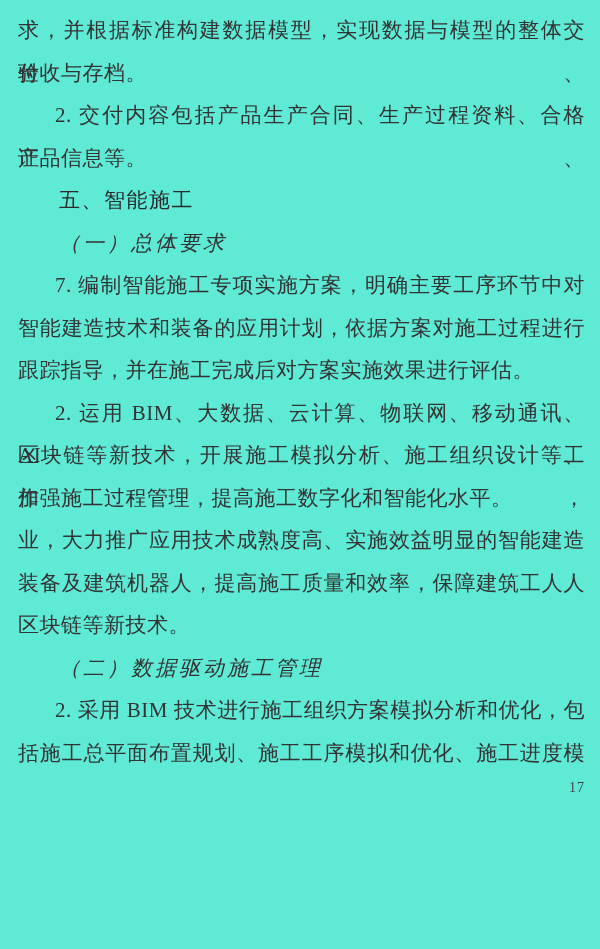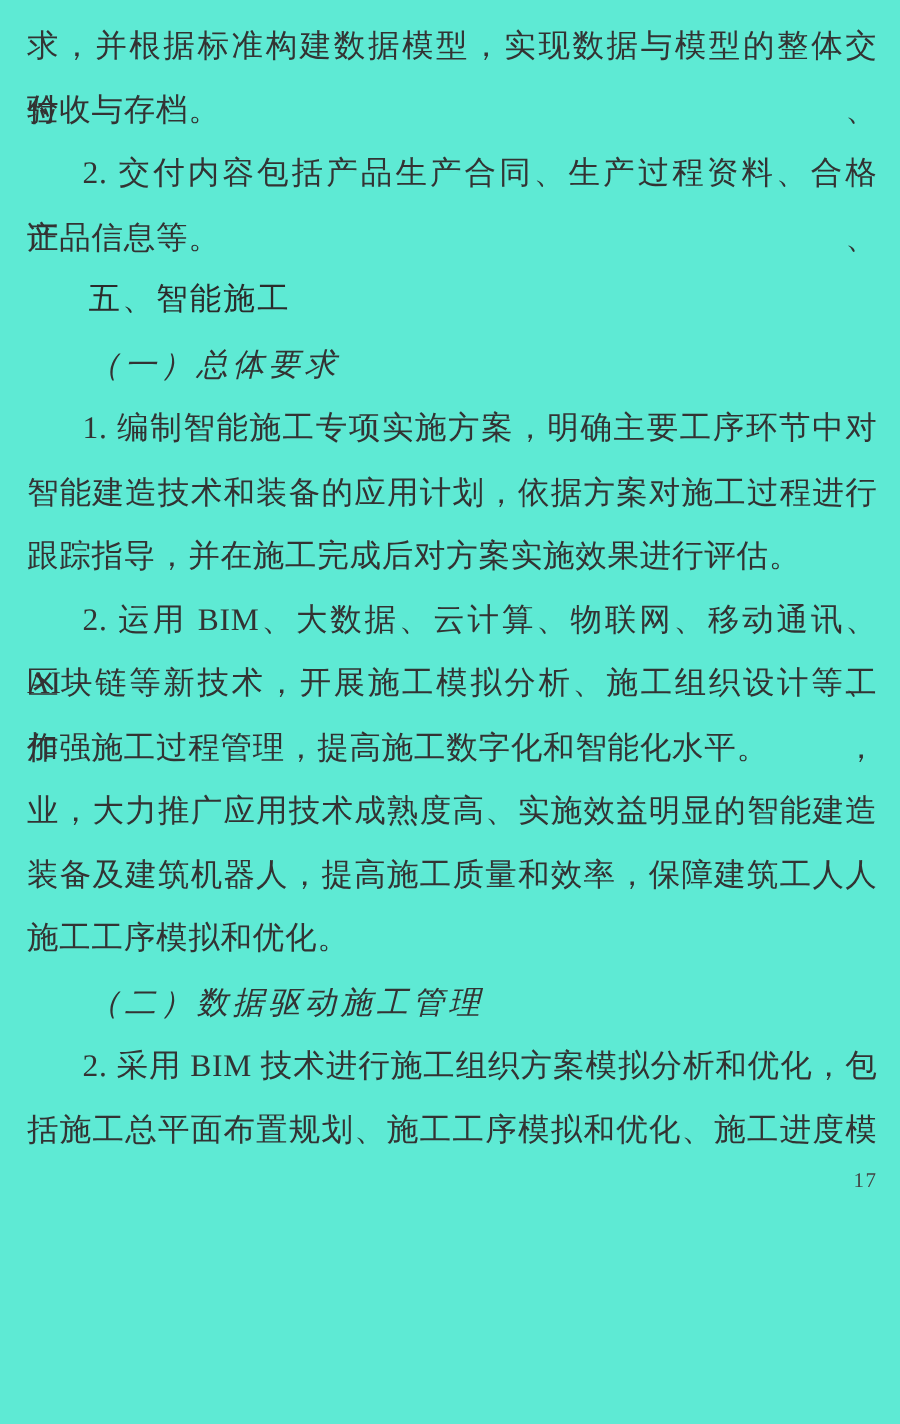--- a/index.html
+++ b/index.html
@@ -58,26 +58,26 @@
 </head>
 <body>
 
 <div class="page">
   <div class="line fill">求，并根据标准构建数据模型，实现数据与模型的整体交付、</div>
   <div class="line">验收与存档。</div>
   <div class="line fill ind">2. 交付内容包括产品生产合同、生产过程资料、合格证、</div>
   <div class="line">产品信息等。</div>
   <div class="line heading">五、智能施工</div>
   <div class="line kaiti">（一）总体要求</div>
-  <div class="line fill ind">1. 编制智能施工专项实施方案，明确主要工序环节中对</div>
+  <div class="line fill ind">7. 编制智能施工专项实施方案，明确主要工序环节中对</div>
   <div class="line fill">智能建造技术和装备的应用计划，依据方案对施工过程进行</div>
   <div class="line">跟踪指导，并在施工完成后对方案实施效果进行评估。</div>
   <div class="line fill ind">2. 运用 BIM、大数据、云计算、物联网、移动通讯、AI、</div>
   <div class="line fill">区块链等新技术，开展施工模拟分析、施工组织设计等工作，</div>
   <div class="line">加强施工过程管理，提高施工数字化和智能化水平。</div>
   <div class="line fill">业，大力推广应用技术成熟度高、实施效益明显的智能建造</div>
   <div class="line fill">装备及建筑机器人，提高施工质量和效率，保障建筑工人人</div>
-  <div class="line">施工工序模拟和优化。</div>
+  <div class="line">区块链等新技术。</div>
   <div class="line kaiti">（二）数据驱动施工管理</div>
   <div class="line fill ind">2. 采用 BIM 技术进行施工组织方案模拟分析和优化，包</div>
   <div class="line fill">括施工总平面布置规划、施工工序模拟和优化、施工进度模</div>
   <div class="pagenum">17</div>
 </div>
 
 </body></html>

